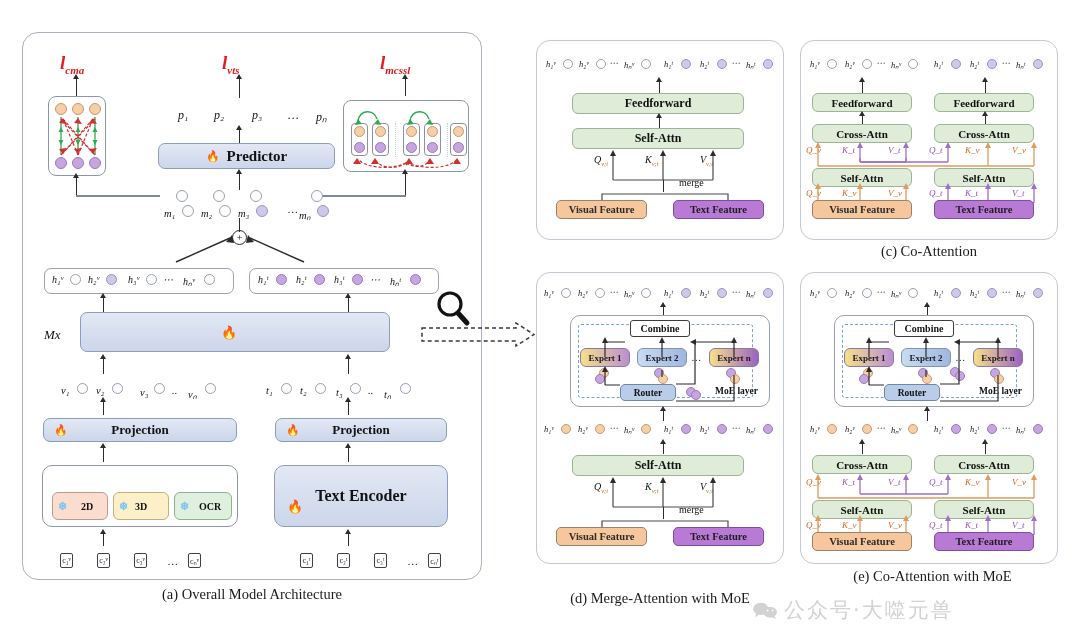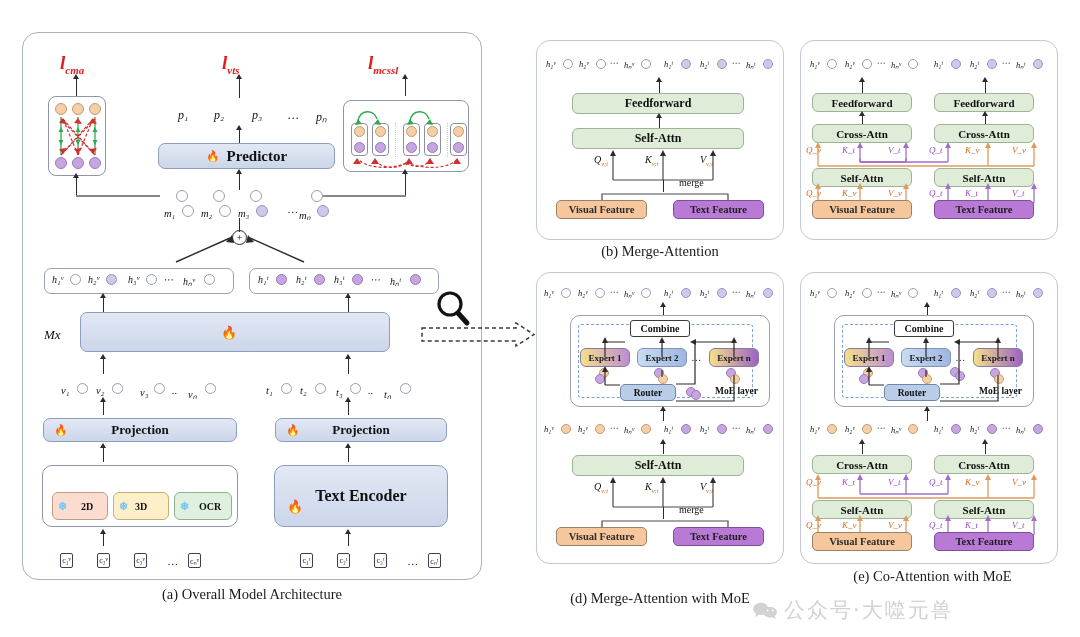--- a/index.html
+++ b/index.html
@@ -72,21 +72,21 @@
 <div id="root">
 
   <div class="abs panel-a"></div>
 
   <div class="abs loss" style="left:60px;top:52px;font-size:19px;">
     <span>l</span><sub style="font-size:11px">cma</sub>
   </div>
   <div class="abs loss" style="left:222px;top:52px;font-size:19px;">
     <span>l</span><sub style="font-size:11px">vts</sub>
   </div>
-  <div class="abs loss" style="left:368px;top:52px;font-size:19px;">
+  <div class="abs loss" style="left:380px;top:52px;font-size:19px;">
     <span>l</span><sub style="font-size:11px">mcssl</sub>
   </div>
 
   <div class="abs ln v-ln" style="left:76px;top:78px;height:18px;"></div>
   <div class="abs arrow-up" style="left:73px;top:74px;"></div>
   <div class="abs ln v-ln" style="left:239px;top:78px;height:20px;"></div>
   <div class="abs arrow-up" style="left:236px;top:74px;"></div>
   <div class="abs ln v-ln" style="left:405px;top:78px;height:18px;"></div>
   <div class="abs arrow-up" style="left:402px;top:74px;"></div>
 
@@ -374,21 +374,20 @@
   </svg>
   <div class="abs ln v-ln" style="left:663px;top:180px;height:12px;"></div>
   <div class="abs" style="left:679px;top:177px;font-size:10px;">merge</div>
   <svg class="abs" style="left:590px;top:188px;" width="150" height="16">
     <path d="M12,14 L12,6 L138,6 L138,14" stroke="#4a4a4a" stroke-width="1.2" fill="none"></path>
   </svg>
 
   <div class="abs box vf-box" style="left:556px;top:200px;width:91px;height:19px;font-size:10.5px;">Visual Feature</div>
   <div class="abs box tf-box" style="left:673px;top:200px;width:91px;height:19px;font-size:10.5px;">Text Feature</div>
 
-  <div class="abs cap cap-b">(b) Merge-Attention</div>
 
   <div class="abs subpanel pc"></div>
   <div class="abs lbl" style="left:810px;top:59px;font-size:8.5px;">h₁ᵛ</div>
   <div class="abs dot dot-w" style="left:827px;top:59px;width:10px;height:10px;"></div>
   <div class="abs lbl" style="left:845px;top:59px;font-size:8.5px;">h₂ᵛ</div>
   <div class="abs dot dot-w" style="left:862px;top:59px;width:10px;height:10px;"></div>
   <div class="abs lbl" style="left:876px;top:58px;font-size:9px;">⋯</div>
   <div class="abs lbl" style="left:891px;top:59px;font-size:8.5px;">hₙᵛ</div>
   <div class="abs dot dot-w" style="left:908px;top:59px;width:10px;height:10px;"></div>
   <div class="abs lbl" style="left:934px;top:59px;font-size:8.5px;">h₁ᵗ</div>
@@ -463,20 +462,21 @@
     <path d="M188,20 L188,4" stroke="#a06ec8" stroke-width="1.3"></path>
       <polygon points="188,0 185,6 191,6" fill="#a06ec8"></polygon>
     <path d="M234,20 L234,4" stroke="#a06ec8" stroke-width="1.3"></path>
       <polygon points="234,0 231,6 237,6" fill="#a06ec8"></polygon>
     <path d="M148,20 L234,20" stroke="#a06ec8" stroke-width="1.3"></path>
   </svg>
 
   <div class="abs box vf-box" style="left:812px;top:200px;width:100px;height:19px;font-size:10.5px;">Visual Feature</div>
   <div class="abs box tf-box" style="left:934px;top:200px;width:100px;height:19px;font-size:10.5px;">Text Feature</div>
 
+  <div class="abs cap cap-c">(c) Co-Attention</div>
 
   <div class="abs subpanel pd"></div>
   <div class="abs lbl" style="left:544px;top:288px;font-size:8.5px;">h₁ᵛ</div>
   <div class="abs dot dot-w" style="left:561px;top:288px;width:10px;height:10px;"></div>
   <div class="abs lbl" style="left:578px;top:288px;font-size:8.5px;">h₂ᵛ</div>
   <div class="abs dot dot-w" style="left:595px;top:288px;width:10px;height:10px;"></div>
   <div class="abs lbl" style="left:609px;top:287px;font-size:9px;">⋯</div>
   <div class="abs lbl" style="left:624px;top:288px;font-size:8.5px;">hₙᵛ</div>
   <div class="abs dot dot-w" style="left:641px;top:288px;width:10px;height:10px;"></div>
   <div class="abs lbl" style="left:664px;top:288px;font-size:8.5px;">h₁ᵗ</div>

